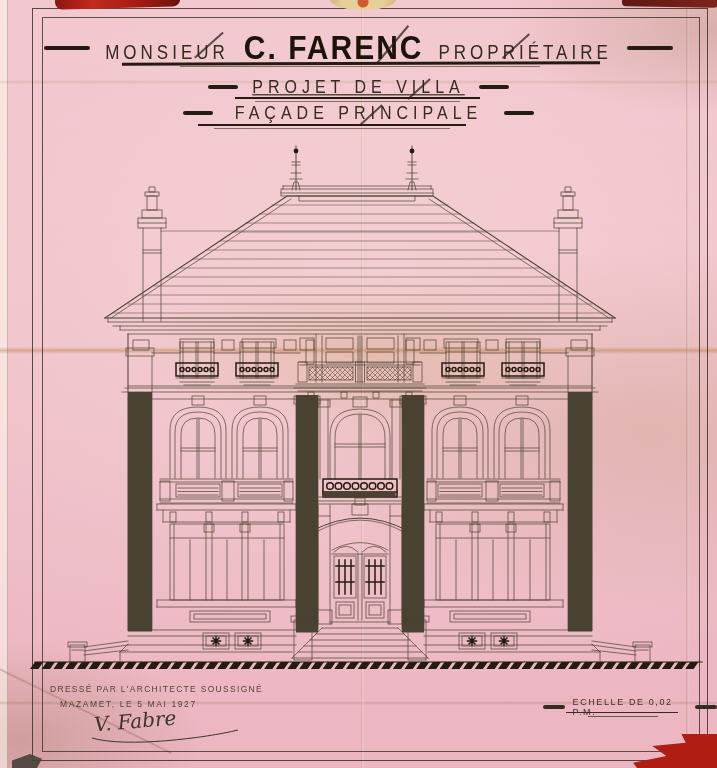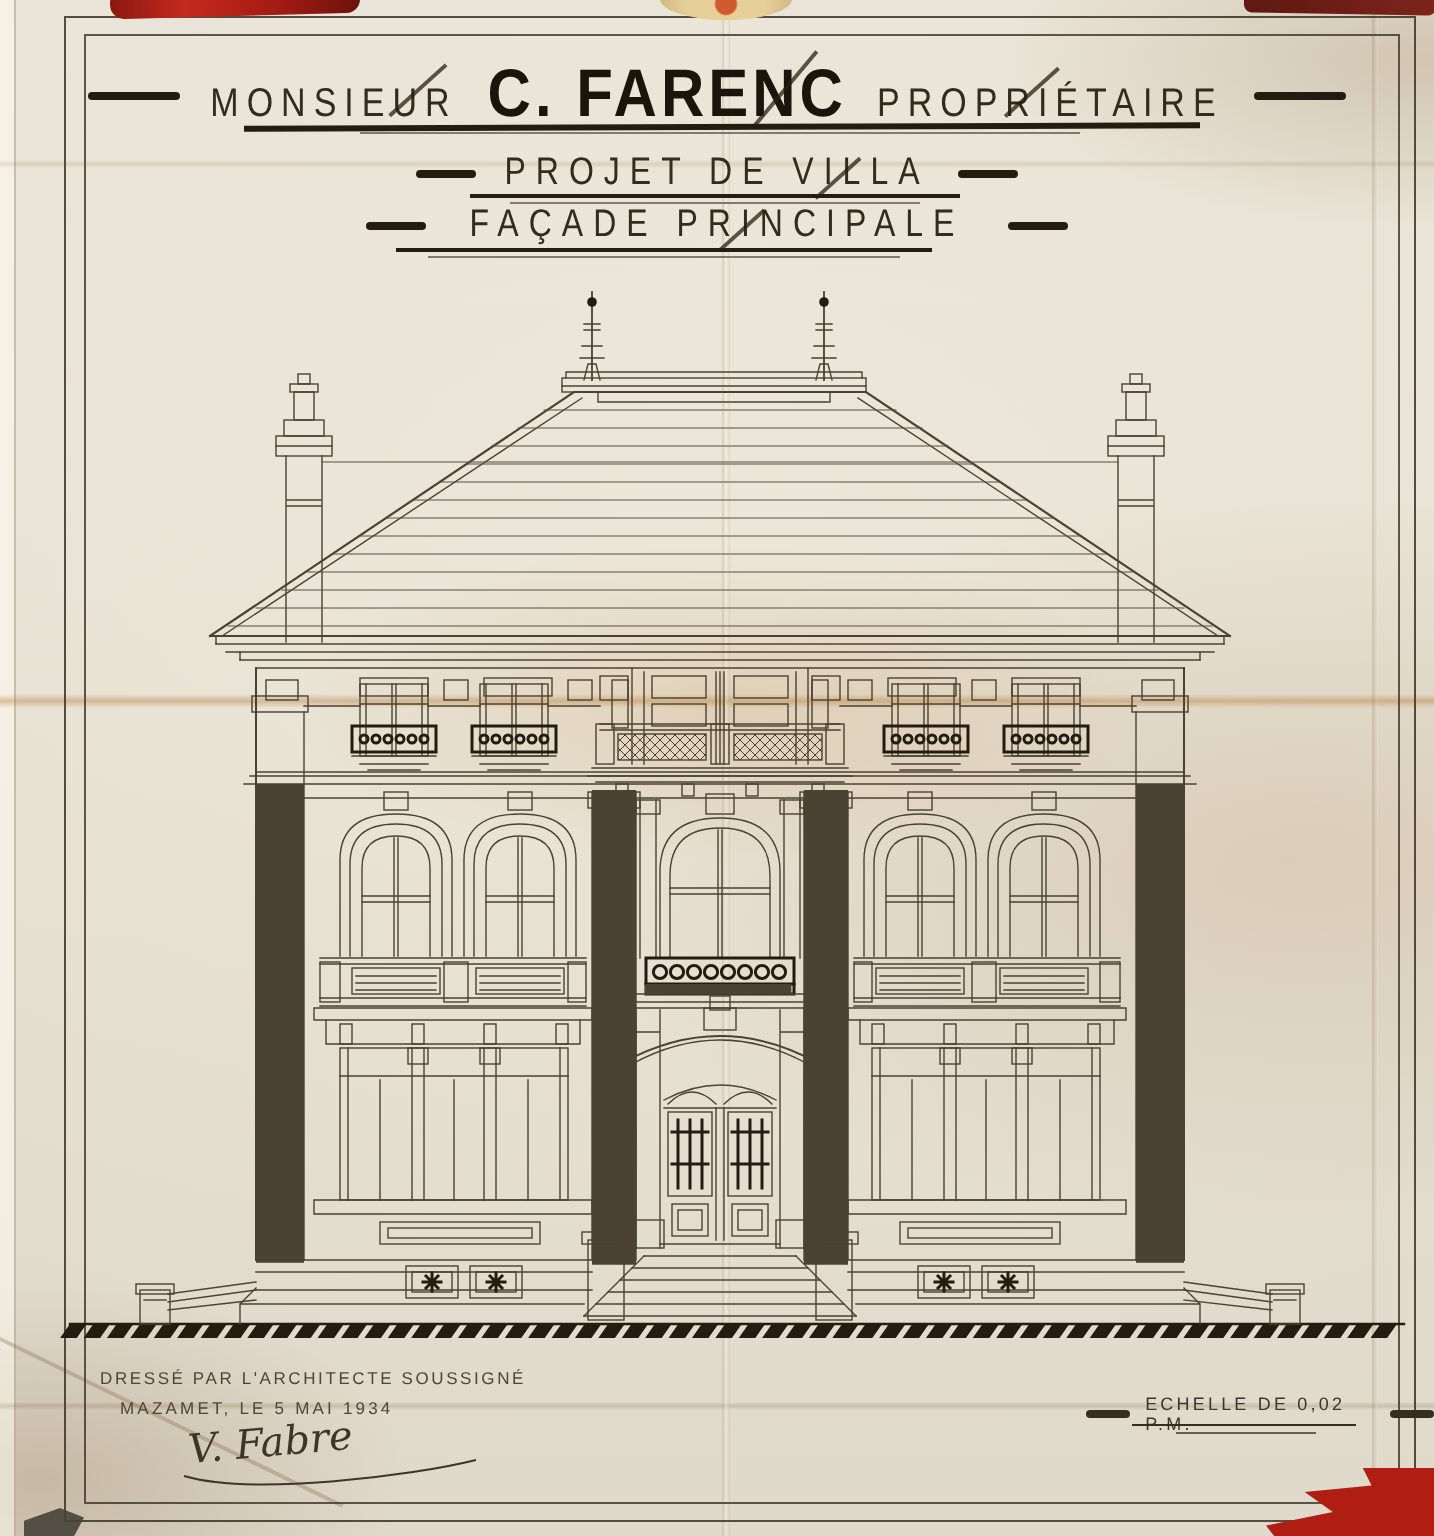--- a/index.html
+++ b/index.html
@@ -1,18 +1,18 @@
 <!DOCTYPE html>
 <html><head>
 <meta charset="utf-8">
 <style>
   html,body{margin:0;padding:0;background:#2b140e;}
   .photo{position:relative;width:717px;height:768px;overflow:hidden;
          font-family:"Liberation Sans",sans-serif;
-         background:#e5e5e5;}
+         background:#f9a8d4;}
   
   .paper-tex{position:absolute;inset:0;pointer-events:none;background:
     radial-gradient(ellipse 520px 260px at 645px 430px, rgba(150,95,40,.16), transparent 70%),
     radial-gradient(ellipse 300px 110px at 360px 352px, rgba(190,130,60,.20), transparent 72%),
     radial-gradient(ellipse 260px 140px at 20px 740px, rgba(120,85,45,.25), transparent 70%),
     radial-gradient(ellipse 300px 120px at 710px 30px, rgba(130,90,45,.22), transparent 70%),
     radial-gradient(ellipse 900px 500px at 360px 300px, rgba(255,252,238,.25), transparent 80%),
     linear-gradient(180deg, rgba(235,226,200,.5), rgba(216,201,165,.4));}
   .fold{position:absolute;pointer-events:none;}
   .fold-h1{left:0;top:347px;width:717px;height:7px;
@@ -41,21 +41,21 @@
   .pin-tr{left:622px;top:-5px;width:96px;height:12px;border-radius:4px;transform:rotate(1deg);
     background:linear-gradient(90deg,#5f1812,#7d241c);}
   .pin-br{right:-4px;bottom:-6px;width:88px;height:40px;background:#b01d12;
     clip-path:polygon(100% 0,100% 100%,10% 100%,0 72%,38% 55%,22% 30%,60% 22%,55% 0);}
   .pin-bl{left:12px;bottom:-2px;width:30px;height:16px;background:#46423a;opacity:.9;
     clip-path:polygon(0 40%,60% 0,100% 30%,80% 100%,0 100%);}
   
   .t-row{position:absolute;left:0;width:100%;display:flex;justify-content:center;
          align-items:baseline;color:#332b1b;}
   .t-row1{top:31px;gap:15px;}
-  .t-row2{top:78px;gap:14px;}
+  .t-row2{top:78px;gap:14px;text-decoration:underline;}
   .t-row3{top:104px;gap:22px;}
   .t-small{font-size:17px;letter-spacing:4px;font-weight:500;display:inline-block;transform:scaleY(1.18);}
   .t-name{font-size:30px;font-weight:800;letter-spacing:2px;color:#1b140a;display:inline-block;transform:scaleY(1.12);}
   .t-mid{font-size:16px;letter-spacing:5px;font-weight:500;display:inline-block;transform:scaleY(1.2);}
   .dsh{height:4px;background:#241c10;border-radius:2px;align-self:center;}
   .dsh-big{width:46px;}
   .dsh-sm{width:30px;}
   .u{position:absolute;background:#241c10;}
   .u1a{top:62px;left:122px;width:478px;height:2.6px;transform:rotate(-.2deg);}
   .u1b{top:66px;left:180px;width:360px;height:1px;background:rgba(60,50,35,.6);}
@@ -381,21 +381,21 @@
       </g>
     </g>
     <style>
       .b{stroke:#241c10;stroke-width:1.5;}
       .f{stroke:#5a5140;stroke-width:0.55;}
     </style>
   </svg>
 
   <div class="sig-block">
     <div class="sig-l1">DRESSÉ PAR L'ARCHITECTE SOUSSIGNÉ</div>
-    <div class="sig-l2">MAZAMET, LE 5 MAI 1934</div>
+    <div class="sig-l2">MAZAMET, LE 5 MAI 1927</div>
     <div class="signature">V. Fabre</div>
     <svg class="sig-flourish" width="160" height="22">
       <path d="M6 14 C40 24 120 14 152 6" stroke="#3c352a" stroke-width="1" fill="none"></path>
     </svg>
   </div>
 
   <div class="scale-block">
     <span class="scale-dash"></span>
     <span>ECHELLE DE 0,02 P.M.</span>
     <span class="scale-dash"></span>

